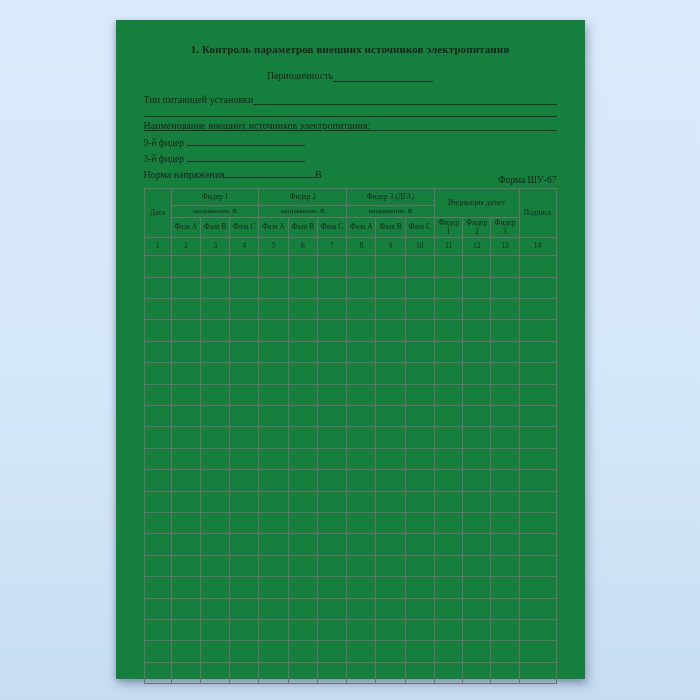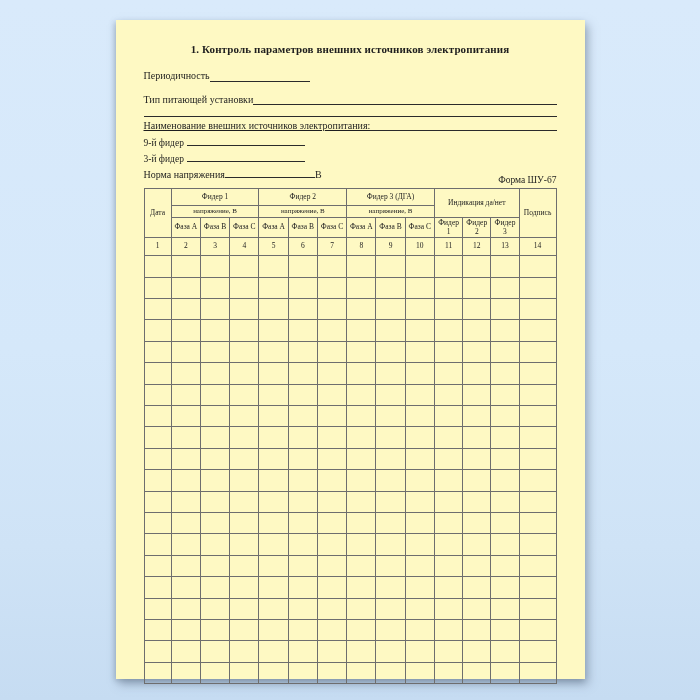--- a/index.html
+++ b/index.html
@@ -5,33 +5,33 @@
   html, body { margin: 0; padding: 0; }
   body {
     width: 700px; height: 700px; overflow: hidden;
     background: linear-gradient(180deg, #d9eafb 0%, #d5e8fa 50%, #cfe3f6 78%, #c6dcf2 100%);
     font-family: "Liberation Serif", "DejaVu Serif", serif;
   }
   .paper {
     box-sizing: border-box;
     width: 469px; height: 659px;
     margin: 20px auto 0 auto;
-    background: #fef9c3;
+    background: #15803d;
     padding: 23px 28px 0 28px;
     color: #1e1e1e;
     box-shadow: 3px 5px 9px rgba(88, 106, 128, 0.5), -2px 2px 5px rgba(88, 106, 128, 0.28);
   }
   .doc-title {
     text-align: center;
     font-size: 11px;
     font-weight: bold;
     letter-spacing: 0.1px;
     line-height: 13px;
   }
-  .center-row { text-align: left; margin-top: 14px; font-size: 10px; line-height: 12px; }
+  .center-row { text-align: center; margin-top: 14px; font-size: 10px; line-height: 12px; }
   .inline-group { display: inline-flex; align-items: flex-end; }
   .fill {
     display: inline-block;
     border-bottom: 1px solid #2b2b2b;
     height: 10px;
   }
   .fill-100 { width: 100px; }
   .fill-118 { width: 118px; }
   .fill-90  { width: 90px; }
   .flex-row { display: flex; align-items: flex-end; font-size: 10px; line-height: 12px; }

